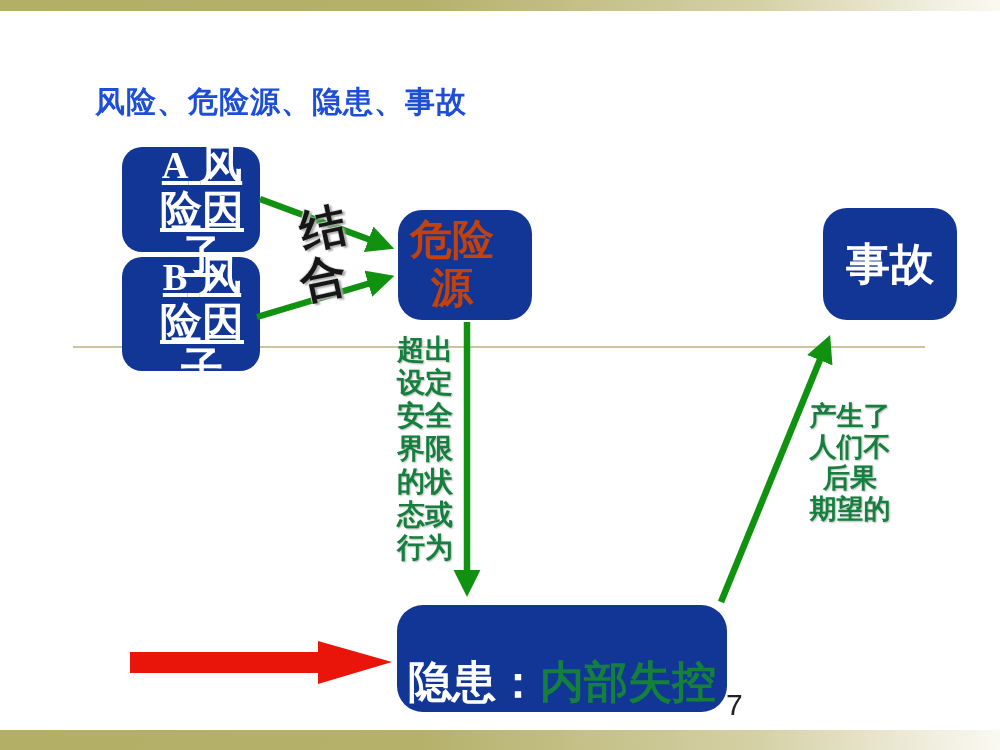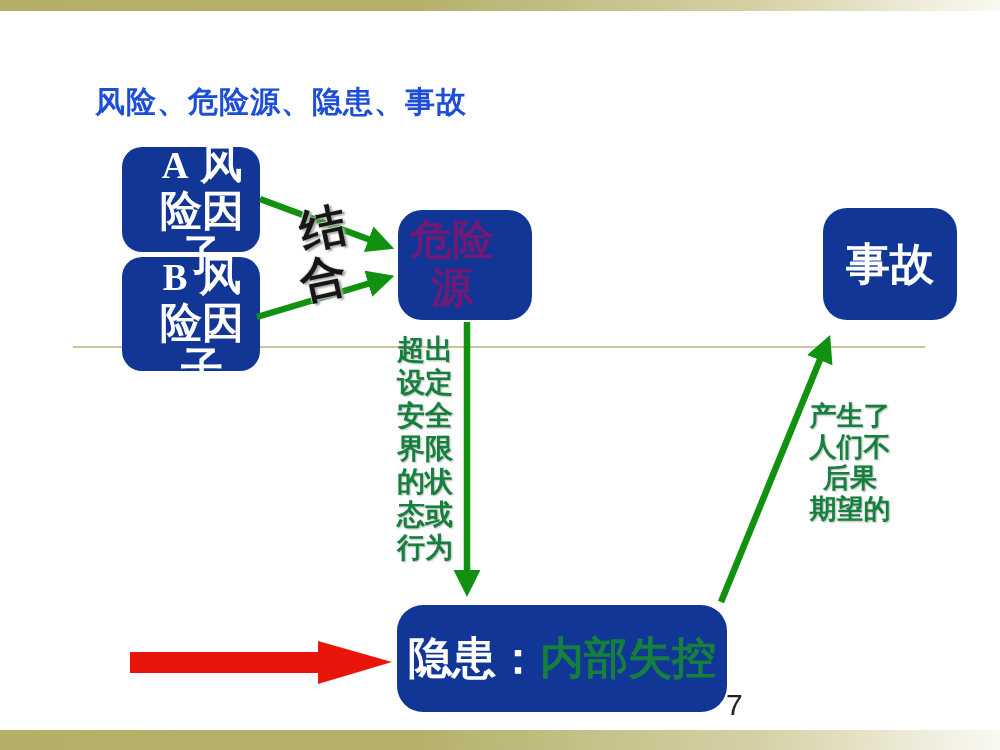--- a/index.html
+++ b/index.html
@@ -14,31 +14,31 @@
   .divider{position:absolute;left:73px;top:346px;width:852px;height:2px;background:#cec49c;}
   .title{position:absolute;left:95px;top:82px;font-size:30px;font-weight:bold;
     color:#1d4ed8;letter-spacing:1px;white-space:nowrap;}
   .bluebox{position:absolute;background:#113695;border-radius:20px;}
   #box-a{left:122px;top:147px;width:138px;height:105px;}
   #box-b{left:122px;top:257px;width:138px;height:114px;}
   #box-hazard{left:398px;top:210px;width:134px;height:110px;border-radius:24px;}
   #box-accident{left:823px;top:208px;width:134px;height:112px;border-radius:24px;}
   #box-danger{left:397px;top:605px;width:330px;height:107px;border-radius:26px;}
   .factor-text{position:absolute;left:122px;width:160px;z-index:5;text-align:center;
-    color:#fff;font-weight:bold;font-size:42px;line-height:45px;white-space:nowrap;}
+    color:#fff;font-weight:bold;font-size:42px;line-height:45px;white-space:nowrap;text-decoration:underline;}
   #factor-a-text{top:141px;}
   #factor-b-text{top:253px;}
   .factor-text .serif{font-family:"Liberation Serif","DejaVu Serif",serif;font-size:37px;}
   .hazard-text{position:absolute;left:398px;top:216px;width:108px;z-index:5;text-align:center;
-    color:#701a75;font-weight:bold;font-size:42px;line-height:48px;}
+    color:#c2410c;font-weight:bold;font-size:42px;line-height:48px;}
   .accident-text{position:absolute;left:823px;top:208px;width:134px;height:112px;z-index:5;
     display:flex;align-items:center;justify-content:center;padding-top:0;box-sizing:border-box;
     color:#fff;font-weight:bold;font-size:44px;}
   .danger-text{position:absolute;left:397px;top:605px;width:330px;height:107px;z-index:5;
-    display:flex;align-items:center;justify-content:center;
+    display:flex;align-items:flex-end;justify-content:center;
     font-weight:bold;font-size:44px;white-space:nowrap;}
   .danger-text .white{color:#ffffff;}
   .danger-text .red{color:#15803d;}
   .combine{position:absolute;left:293px;top:203px;width:60px;z-index:4;text-align:center;
     color:#161616;font-weight:bold;font-size:46px;line-height:50px;
     text-shadow:2px 2px 2px #aaa, -1px -1px 1px #ddd;}
   .combine div{transform:rotate(-12deg);}
   .note{position:absolute;z-index:4;color:#15803d;font-weight:bold;
     text-shadow:1px 1px 2px #b5b5b5;}
   .exceed{left:395px;top:333px;width:60px;font-size:28px;line-height:33px;text-align:center;}

